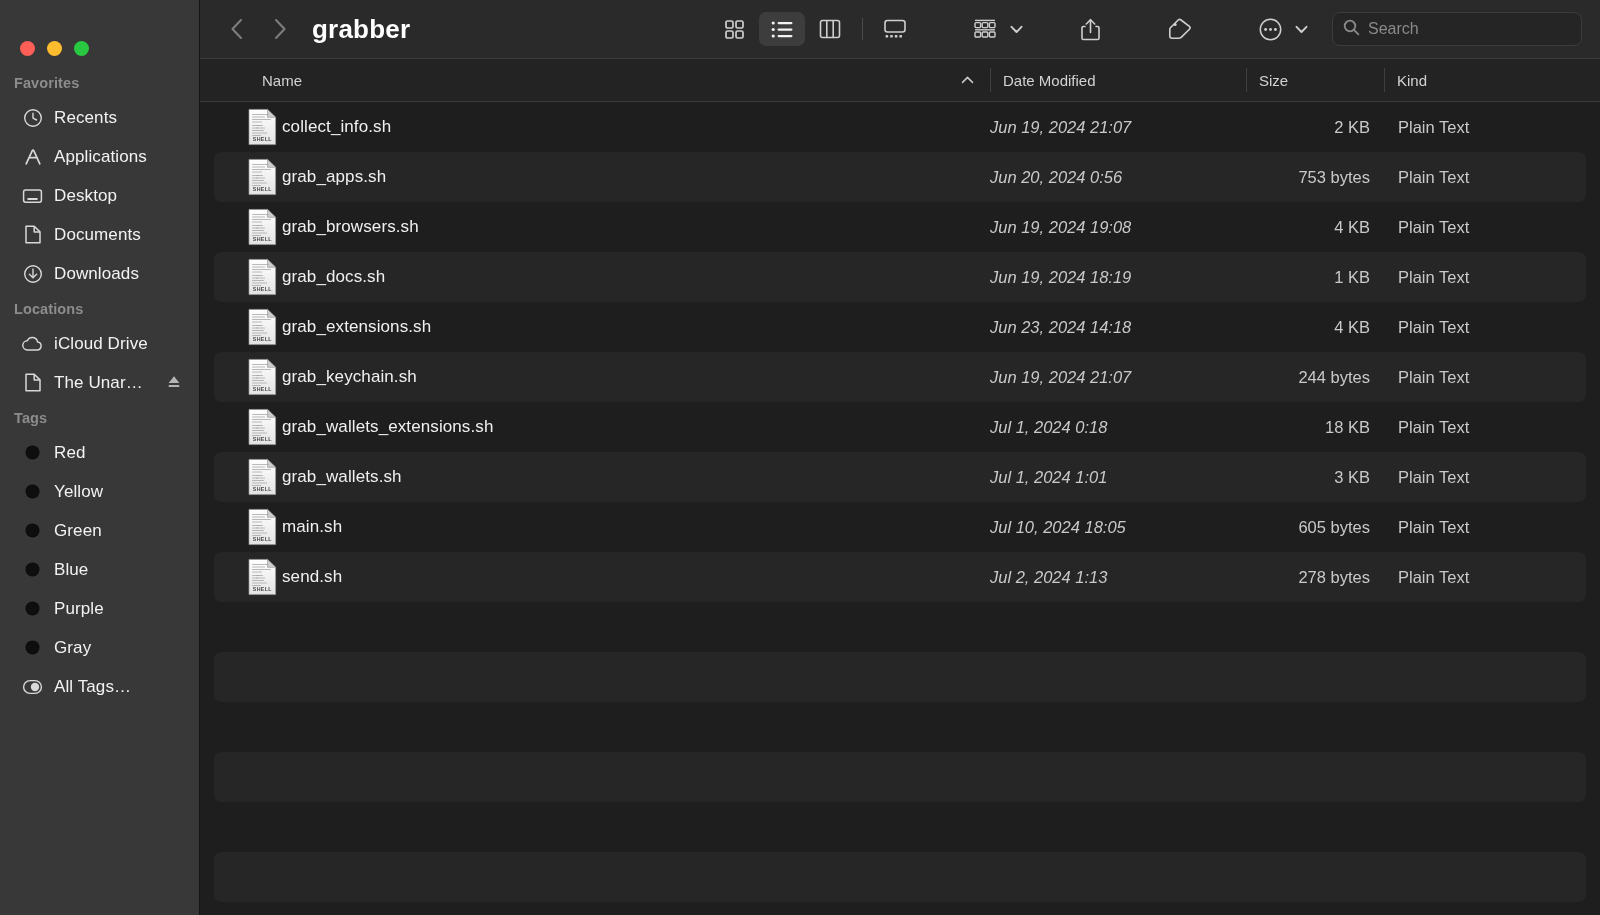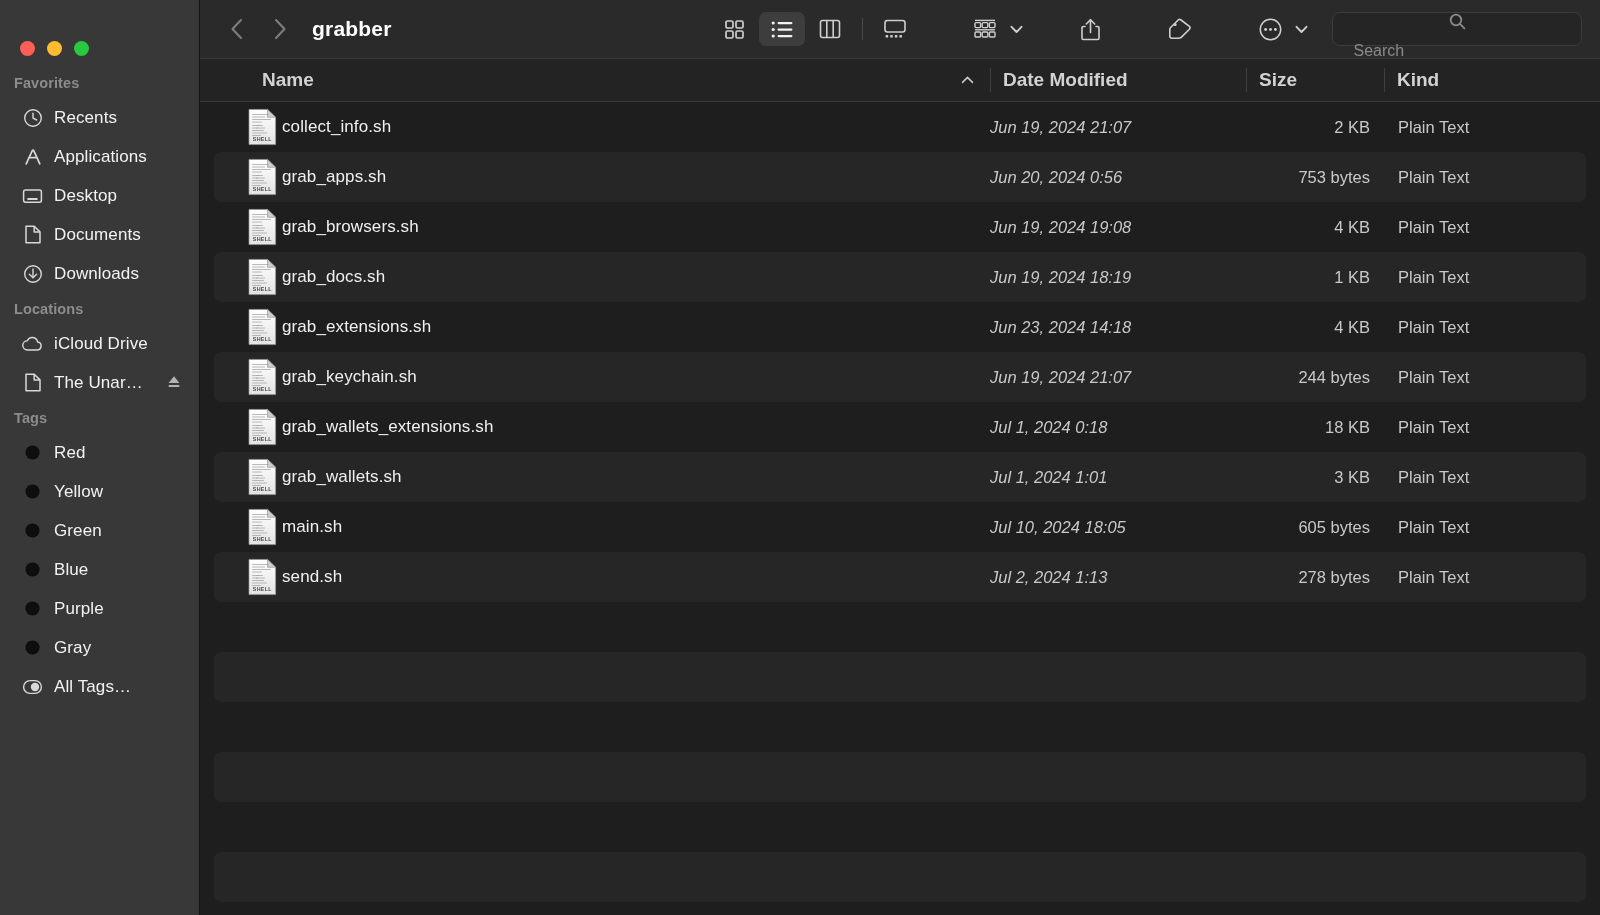--- a/index.html
+++ b/index.html
@@ -48,56 +48,55 @@
     display:flex; align-items:center;
     background:#2a2a2a;
     padding:0 18px 0 14px;
     gap:0;
   }
   .nav-btn {
     width:44px; height:34px; display:flex; align-items:center; justify-content:center;
     color:#7d7d7d;
   }
   .title {
-    font-size:21px; font-weight:700; color:#ffffff;
+    font-size:26px; font-weight:700; color:#ffffff;
     margin-left:10px; letter-spacing:.2px; white-space:nowrap;
   }
   .tb-spacer { flex:1; }
   .seg-group { display:flex; align-items:center; gap:2px; }
   .tb-btn {
     width:46px; height:34px; border-radius:7px;
     display:flex; align-items:center; justify-content:center;
     color:#cfcfcf;
   }
   .tb-btn.active { background:#3d3d3d; color:#f2f2f2; }
   .vsep { width:1px; height:22px; background:#4a4a4a; margin:0 7px; }
   .tb-gap { width:44px; }
   .tb-combo { display:flex; align-items:center; gap:2px; }
   .chev-sm { color:#cfcfcf; display:flex; align-items:center; }
 
   .search {
     width:250px; height:34px; margin-left:24px;
     background:#252525; border:1px solid #3c3c3c; border-radius:8px;
     display:flex; align-items:center; gap:8px; padding:0 10px;
     color:#8a8a8a;
-    flex-direction:column;
   }
   .search input {
     flex:1; background:transparent; border:0; outline:0;
     color:#e6e6e6; font-size:16px; font-family:inherit;
   }
   .search input::placeholder { color:#8a8a8a; }
 
   
   .col-head {
     height:44px; flex:0 0 44px; display:flex; align-items:center;
     background:#232323;
     border-top:1px solid #3a3a3a;
     border-bottom:1px solid #3a3a3a;
-    color:#d2d2d2; font-size:19px; font-weight:700;
+    color:#d2d2d2; font-size:15px; font-weight:400;
     user-select:none;
   }
   .ch { display:flex; align-items:center; height:100%; position:relative; }
   .ch + .ch::before {
     content:""; position:absolute; left:0; top:9px; bottom:9px; width:1px; background:#3f3f3f;
   }
   .ch-name  { width:790px; padding-left:62px; }
   .ch-name .sortchev { margin-left:auto; margin-right:16px; color:#c8c8c8; display:flex; }
   .ch-date  { width:256px; padding-left:13px; }
   .ch-size  { width:138px; padding-left:13px; }

